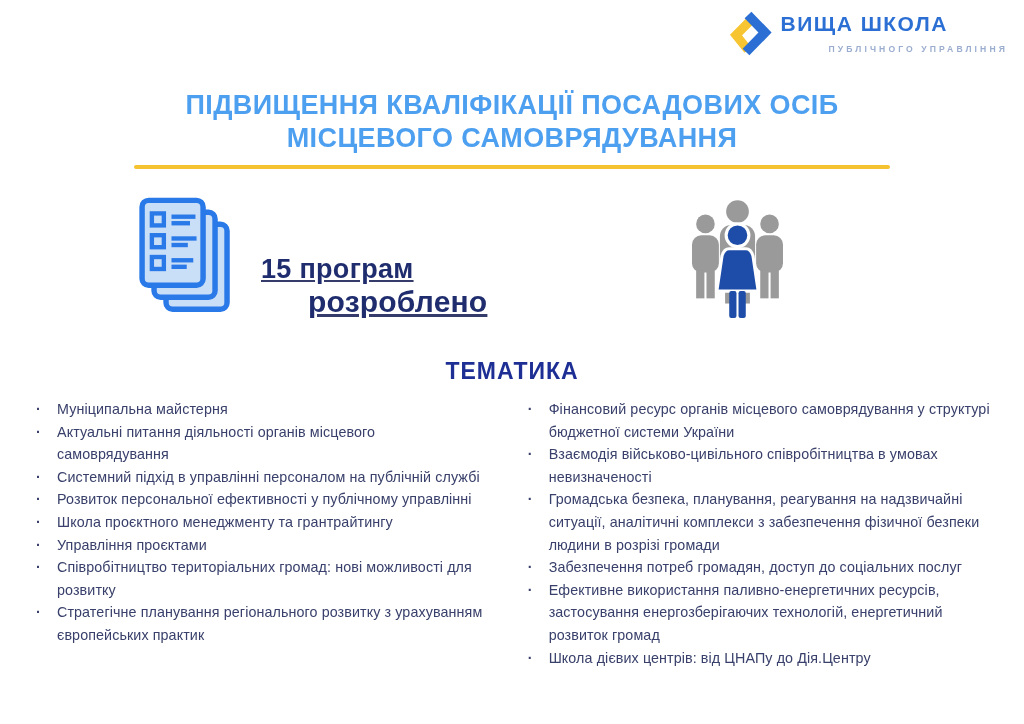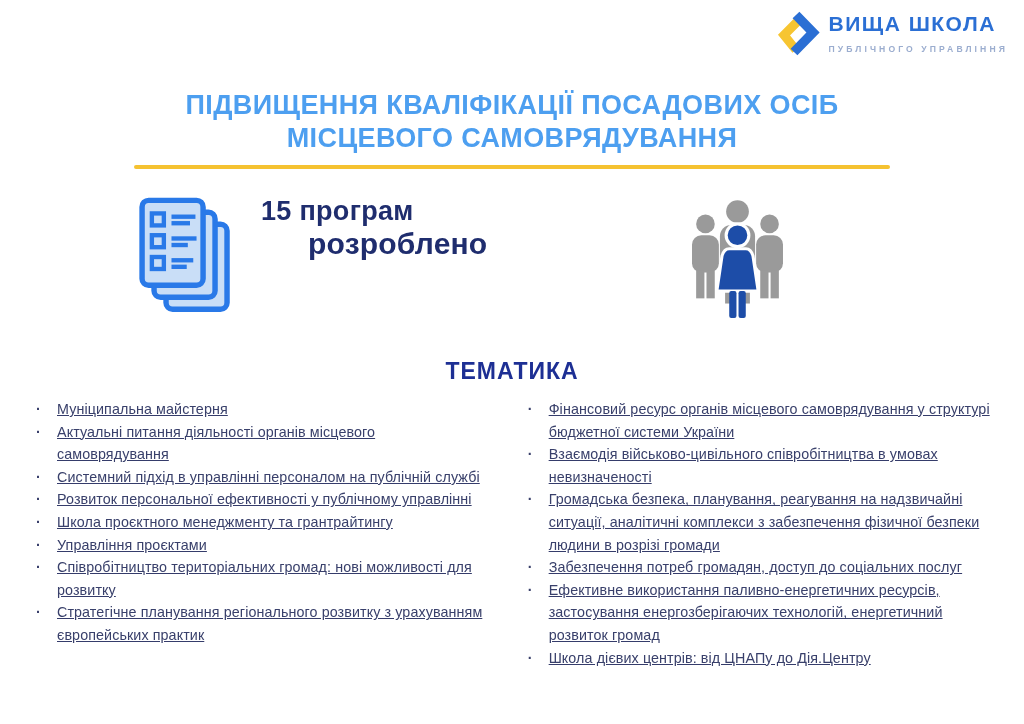--- a/index.html
+++ b/index.html
@@ -18,21 +18,21 @@
     display: flex; align-items: center; gap: 8px;
   }
   .logo-mark { width: 46px; height: 46px; flex: 0 0 auto; }
   .logo-text { display: flex; flex-direction: column; line-height: 1; gap: 7px; }
   .logo-title {
     font-size: 21px; font-weight: bold; letter-spacing: 1.5px;
     color: #2b6fd4;
   }
   .logo-subtitle {
     margin-top: 4px; font-size: 8.6px; font-weight: bold;
-    letter-spacing: 3.1px; color: #9badcf;
+    letter-spacing: 3.1px; color: #9badcf; margin-left: 48px;
   }
 
   
   .title-wrap {
     position: absolute; top: 79px; left: 0; width: 100%;
     text-align: center;
   }
   .page-title {
     margin: 10px auto; max-width: 790px;
     font-size: 27px; font-weight: bold; line-height: 1.22;
@@ -41,40 +41,40 @@
   .title-underline {
     width: 756px; height: 4px; margin: 10px auto 0;
     background: #f5c231; border-radius: 2px;
   }
 
   
   .stats {
     position: absolute; top: 196px; left: 135px;
     display: flex; align-items: center; gap: 0;
   }
-  .stat { display: flex; align-items: flex-start; }
+  .stat { display: flex; align-items: flex-end; text-decoration: underline; }
   .stat-icon { width: 110px; height: 122px; flex: 0 0 auto; }
   .stat-text { margin-left: 16px; color: #1f2d6e; }
   .stat-line1 { font-size: 27px; font-weight: 600; letter-spacing: 0.3px; }
   .stat-line2 { font-size: 30px; font-weight: 800; letter-spacing: 0.2px; line-height: 1.1; margin-left: 47px; }
   .stat-persons { margin-left: 198px; }
   .stat-persons .stat-line2 { max-width: 240px; font-size: 28px; }
 
   
   .topics-heading-wrap {
     position: absolute; top: 358px; left: 0; width: 100%;
     text-align: center;
   }
   .topics-heading {
     font-size: 23px; font-weight: 800; letter-spacing: 1px;
     color: #1d2f94;
   }
   .topics-columns {
     position: absolute; top: 398px; left: 30px; width: 965px;
-    display: flex; gap: 38px; text-decoration: underline;
+    display: flex; gap: 38px;
   }
   .topics-col { list-style: none; }
   .topics-col-left  { width: 460px; }
   .topics-col-right { width: 480px; }
   .topics-col li {
     position: relative; padding-left: 27px;
     font-size: 14.3px; font-weight: 500; line-height: 22.6px;
     color: #39406b; letter-spacing: 0.1px;
   }
   .topics-col li::before {

